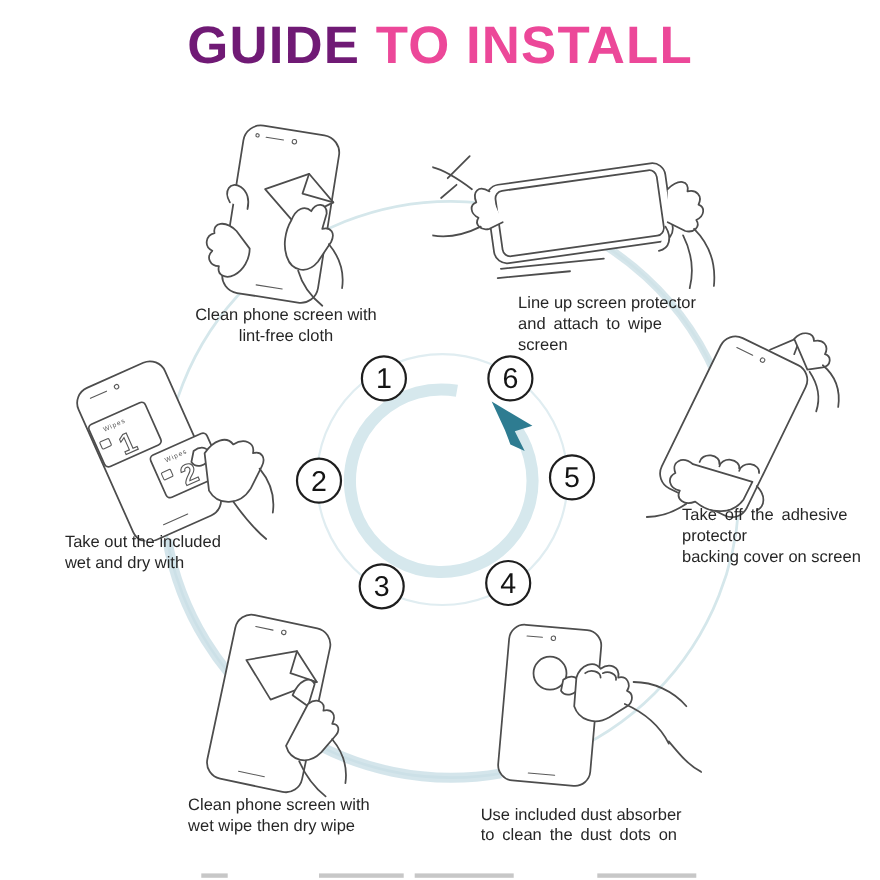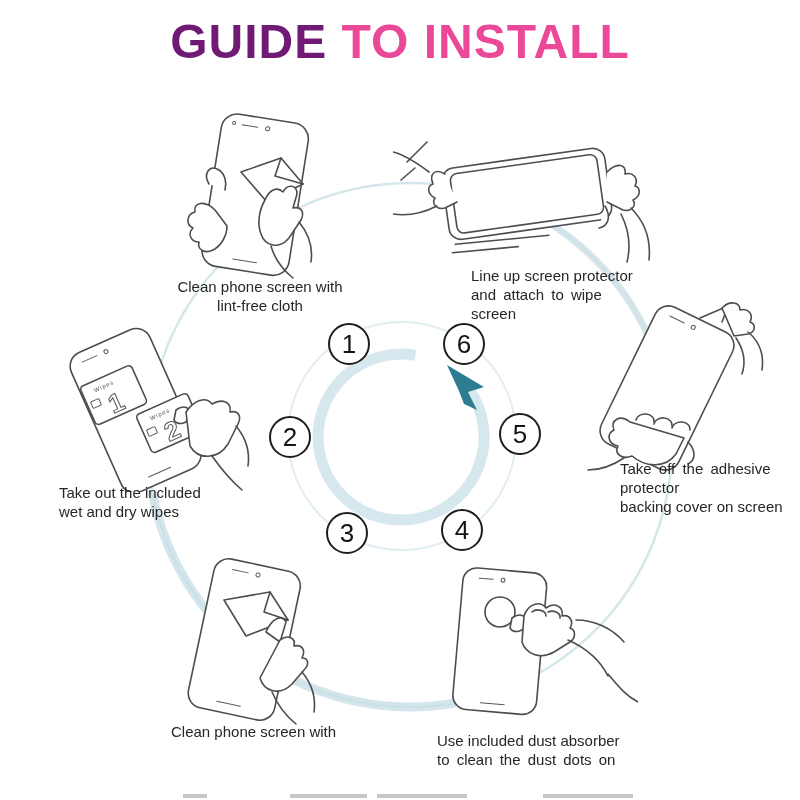--- a/index.html
+++ b/index.html
@@ -180,31 +180,32 @@
   </div>
 
   <div class="caption" style="left:471px;top:266px;width:200px;">
     <span>Line up screen protector</span>
     <span class="spread">and attach to wipe</span>
     <span>screen</span>
   </div>
 
   <div class="caption" style="left:59px;top:483px;width:190px;">
     <span>Take out the included</span>
-    <span>wet and dry wipes</span>
+    <span>wet and dry with</span>
   </div>
 
   <div class="caption" style="left:580px;top:459px;width:195px;margin-left:40px;">
     <span class="spread">Take off the adhesive</span>
     <span>protector</span>
     <span>backing cover on screen</span>
   </div>
 
   <div class="caption" style="left:171px;top:722px;width:210px;">
     <span>Clean phone screen with</span>
+    <span>wet wipe then dry wipe</span>
   </div>
 
   <div class="caption" style="left:437px;top:731px;width:215px;">
     <span>Use included dust absorber</span>
     <span class="spread">to clean the dust dots on</span>
   </div>
 
   <div class="bar-seg" style="left:183px;width:24px;"></div>
   <div class="bar-seg" style="left:290px;width:77px;"></div>
   <div class="bar-seg" style="left:377px;width:90px;"></div>

